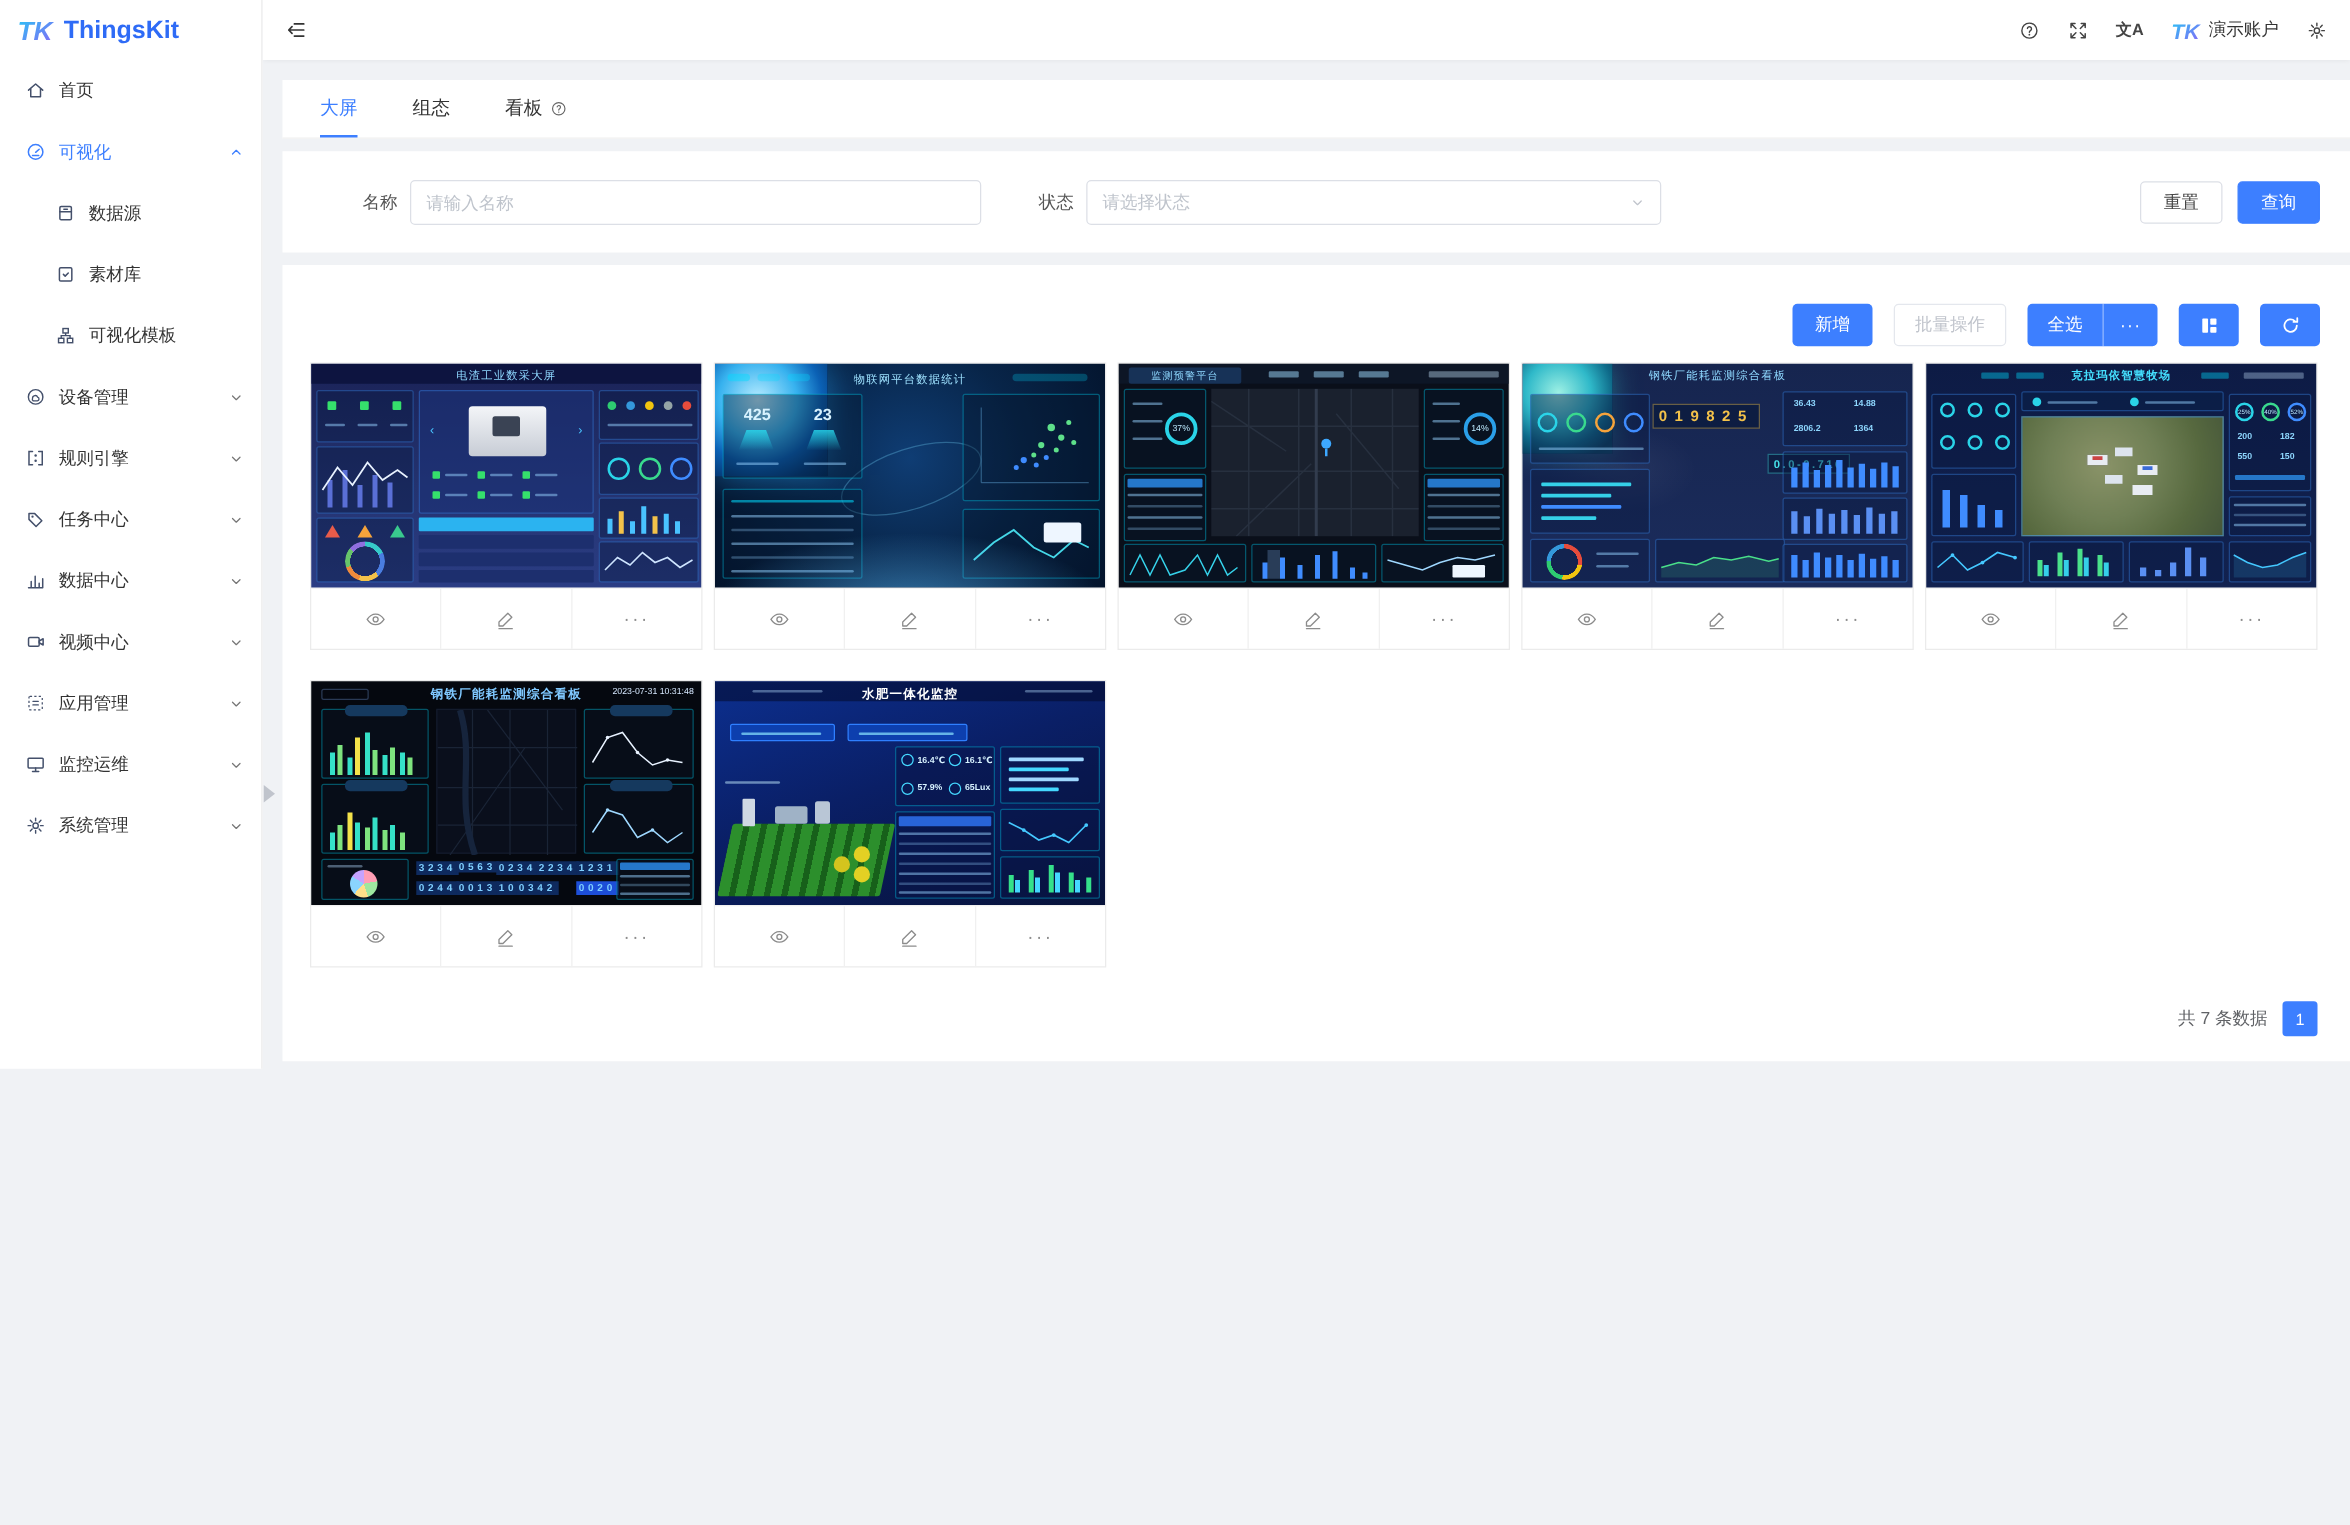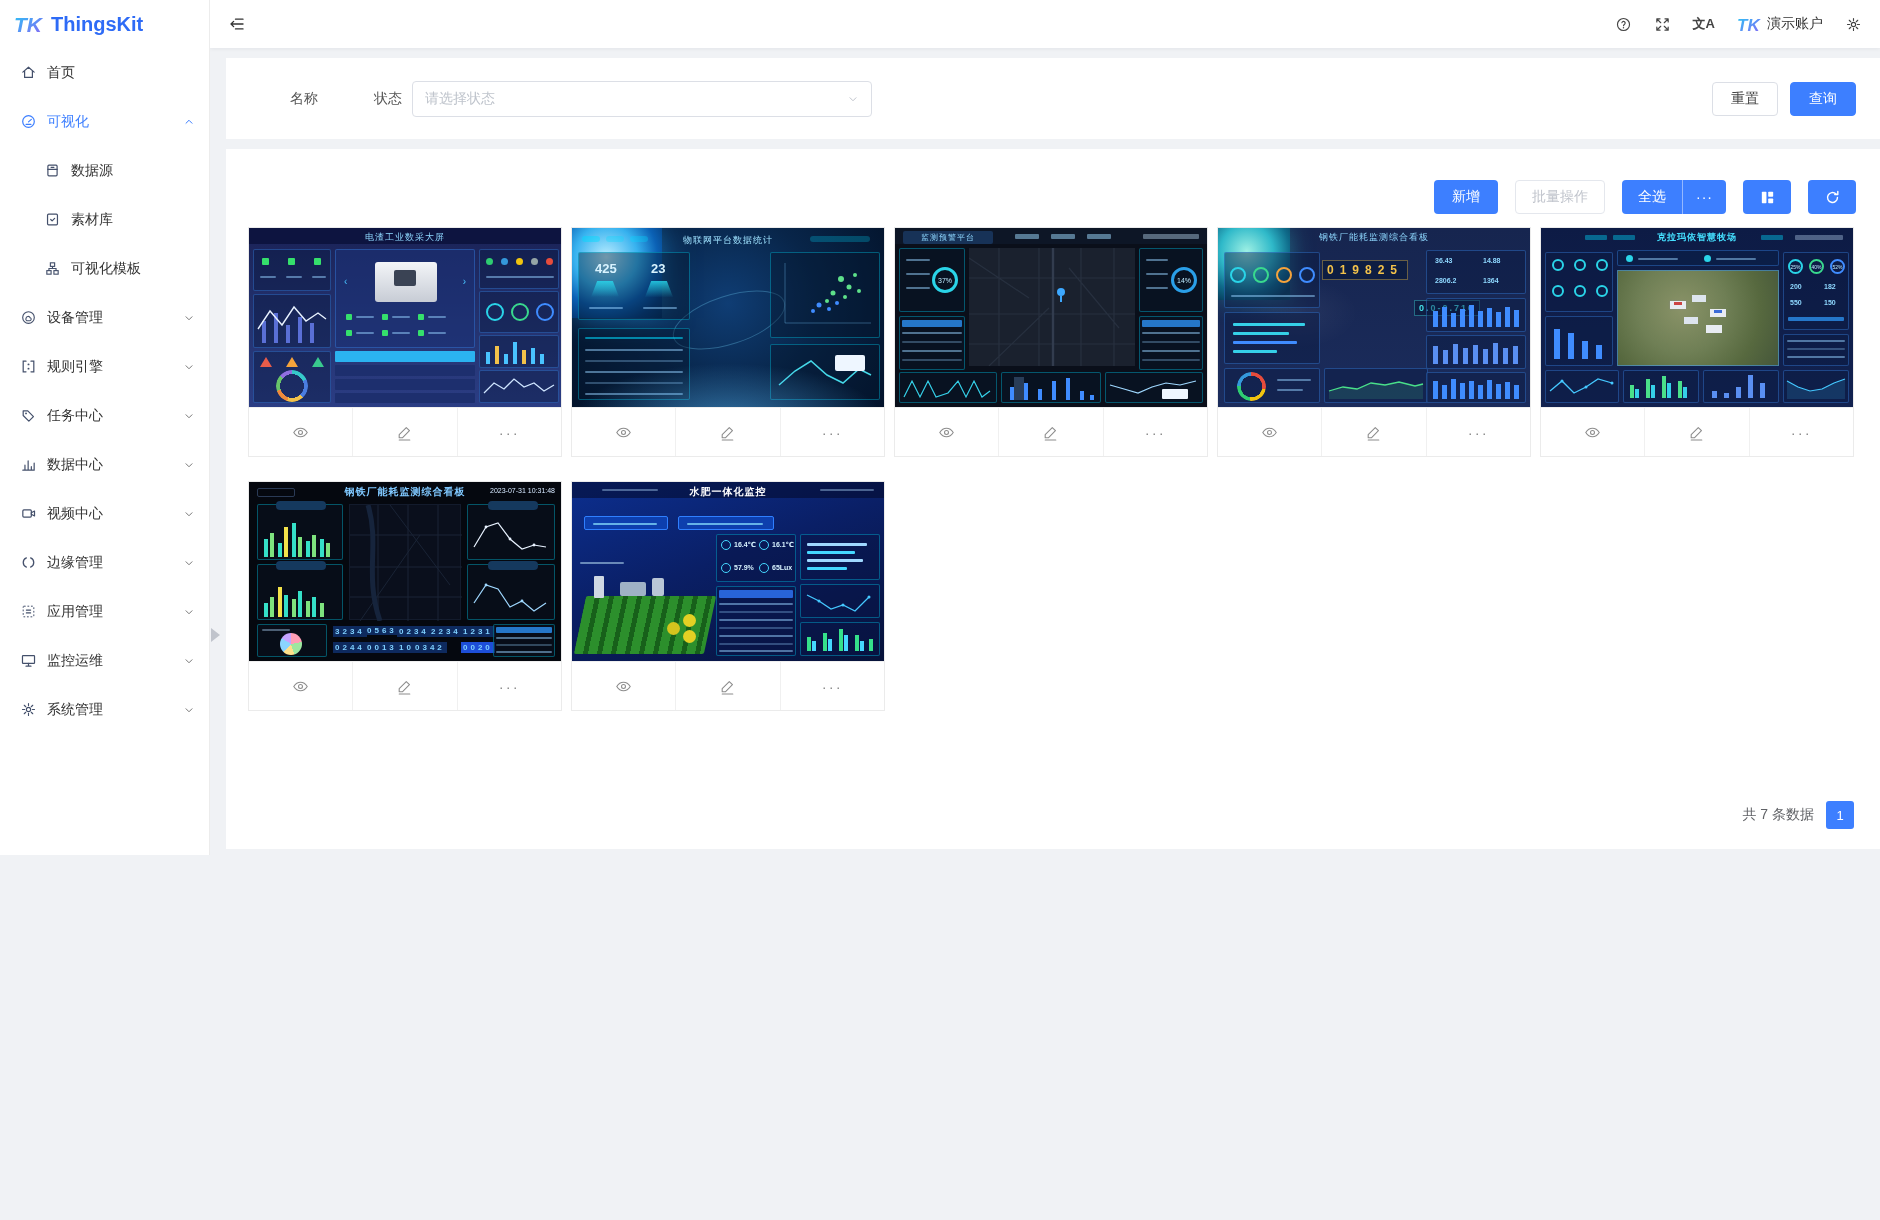--- a/index.html
+++ b/index.html
@@ -265,29 +265,20 @@
           <svg class="mi">
             <use href="#i-video"></use>
           </svg>
           <span>视频中心</span>
           <svg class="chev">
             <use href="#i-chev"></use>
           </svg>
         </div>
       <div class="menu-item">
           <svg class="mi">
-            <use href="#i-edge"></use>
-          </svg>
-          <span>边缘管理</span>
-          <svg class="chev">
-            <use href="#i-chev"></use>
-          </svg>
-        </div>
-      <div class="menu-item">
-          <svg class="mi">
             <use href="#i-apps"></use>
           </svg>
           <span>应用管理</span>
           <svg class="chev">
             <use href="#i-chev"></use>
           </svg>
         </div>
       <div class="menu-item">
           <svg class="mi">
             <use href="#i-monitor"></use>
@@ -330,23 +321,38 @@
           <span>演示账户</span>
         </div>
         <svg class="hicon">
             <use href="#i-gear"></use>
           </svg>
       </div>
     </header>
 
     <div class="content">
 
+      <div class="tabs-card">
+        <div class="tab active">
+            <span>大屏</span>
+          </div>
+        <div class="tab">
+            <span>组态</span>
+          </div>
+        <div class="tab">
+            <span>看板</span>
+            <svg class="qmark">
+              <use href="#i-question"></use>
+            </svg>
+          </div>
+      </div>
 
       <div class="filter-card">
         <span class="f-label">名称</span>
+        <input class="f-input" placeholder="请输入名称" style="">
         <span class="f-gap"></span>
         <span class="f-label">状态</span>
         <div class="f-select">
           <span>请选择状态</span>
           <svg width="12" height="12" style="color:#c0c4cc">
               <use href="#i-chev"></use>
             </svg>
         </div>
         <div class="filter-actions">
           <button class="btn">重置</button>

